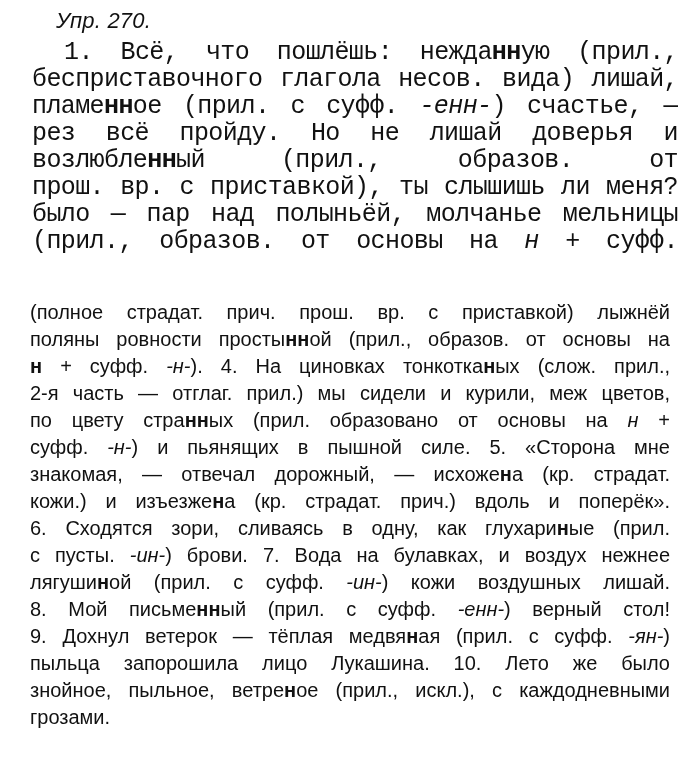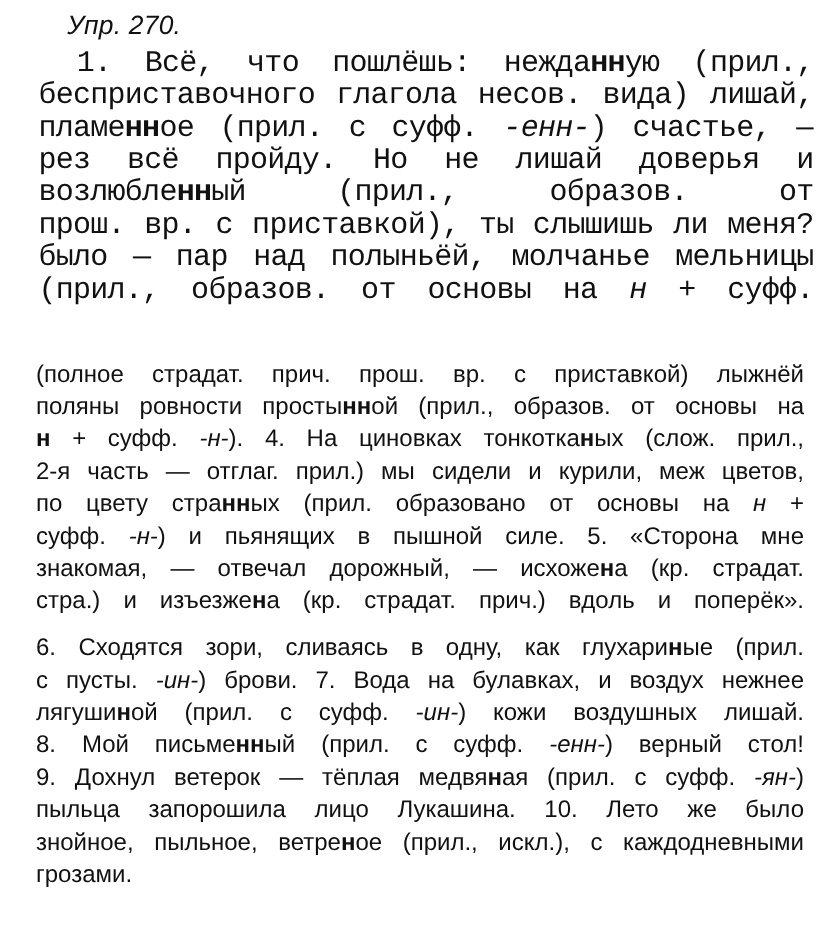--- a/index.html
+++ b/index.html
@@ -47,22 +47,22 @@
       <div class="line" style="white-space: normal; height: 27px; overflow: hidden;"><span class="seg-n">(прил., образов. от основы на </span><span class="seg-i">н</span><span class="seg-n"> + суфф. </span><span class="seg-i">-н-</span><span class="seg-n">), пересечё</span><span class="seg-b">нн</span><span class="seg-n">ые</span></div>
     </div>
   <div class="block block2" id="block2">
       <div class="line" style="white-space: normal; height: 27px; overflow: hidden;"><span class="seg-n">(полное страдат. прич. прош. вр. с приставкой) лыжнёй</span></div>
       <div class="line" style="white-space: normal; height: 27px; overflow: hidden;"><span class="seg-n">поляны ровности просты</span><span class="seg-b">нн</span><span class="seg-n">ой (прил., образов. от основы на</span></div>
       <div class="line" style="white-space: normal; height: 27px; overflow: hidden;"><span class="seg-b">н</span><span class="seg-n"> + суфф. </span><span class="seg-i">-н-</span><span class="seg-n">). 4. На циновках тонкотка</span><span class="seg-b">н</span><span class="seg-n">ых (слож. прил.,</span></div>
       <div class="line" style="white-space: normal; height: 27px; overflow: hidden;"><span class="seg-n">2-я часть — отглаг. прил.) мы сидели и курили, меж цветов,</span></div>
       <div class="line" style="white-space: normal; height: 27px; overflow: hidden;"><span class="seg-n">по цвету стра</span><span class="seg-b">нн</span><span class="seg-n">ых (прил. образовано от основы на </span><span class="seg-i">н</span><span class="seg-n"> +</span></div>
       <div class="line" style="white-space: normal; height: 27px; overflow: hidden;"><span class="seg-n">суфф. </span><span class="seg-i">-н-</span><span class="seg-n">) и пьянящих в пышной силе. 5. «Сторона мне</span></div>
       <div class="line" style="white-space: normal; height: 27px; overflow: hidden;"><span class="seg-n">знакомая, — отвечал дорожный, — исхоже</span><span class="seg-b">н</span><span class="seg-n">а (кр. страдат.</span></div>
-      <div class="line" style="white-space: normal; height: 27px; overflow: hidden;"><span class="seg-n">стра.) и изъезже</span><span class="seg-b">н</span><span class="seg-n">а (кр. страдат. прич.) вдоль и поперёк».</span></div>
-      <div class="line" style="white-space: normal; height: 27px; overflow: hidden; margin-top: 12px;"><span class="seg-n">6. Сходятся зори, сливаясь в одну, как глухари</span><span class="seg-b">н</span><span class="seg-n">ые (прил.</span></div>
+      <div class="line" style="white-space: normal; height: 27px; overflow: hidden;"><span class="seg-n">кожи.) и изъезже</span><span class="seg-b">н</span><span class="seg-n">а (кр. страдат. прич.) вдоль и поперёк».</span></div>
+      <div class="line" style="white-space: normal; height: 27px; overflow: hidden;"><span class="seg-n">6. Сходятся зори, сливаясь в одну, как глухари</span><span class="seg-b">н</span><span class="seg-n">ые (прил.</span></div>
       <div class="line" style="white-space: normal; height: 27px; overflow: hidden;"><span class="seg-n">с пусты. </span><span class="seg-i">-ин-</span><span class="seg-n">) брови. 7. Вода на булавках, и воздух нежнее</span></div>
       <div class="line" style="white-space: normal; height: 27px; overflow: hidden;"><span class="seg-n">лягуши</span><span class="seg-b">н</span><span class="seg-n">ой (прил. с суфф. </span><span class="seg-i">-ин-</span><span class="seg-n">) кожи воздушных лишай.</span></div>
       <div class="line" style="white-space: normal; height: 27px; overflow: hidden;"><span class="seg-n">8. Мой письме</span><span class="seg-b">нн</span><span class="seg-n">ый (прил. с суфф. </span><span class="seg-i">-енн-</span><span class="seg-n">) верный стол!</span></div>
       <div class="line" style="white-space: normal; height: 27px; overflow: hidden;"><span class="seg-n">9. Дохнул ветерок — тёплая медвя</span><span class="seg-b">н</span><span class="seg-n">ая (прил. с суфф. </span><span class="seg-i">-ян-</span><span class="seg-n">)</span></div>
       <div class="line" style="white-space: normal; height: 27px; overflow: hidden;"><span class="seg-n">пыльца запорошила лицо Лукашина. 10. Лето же было</span></div>
       <div class="line" style="white-space: normal; height: 27px; overflow: hidden;"><span class="seg-n">знойное, пыльное, ветре</span><span class="seg-b">н</span><span class="seg-n">ое (прил., искл.), с каждодневными</span></div>
       <div class="line last"><span class="seg-n">грозами.</span></div>
     </div>
 </div>
 

